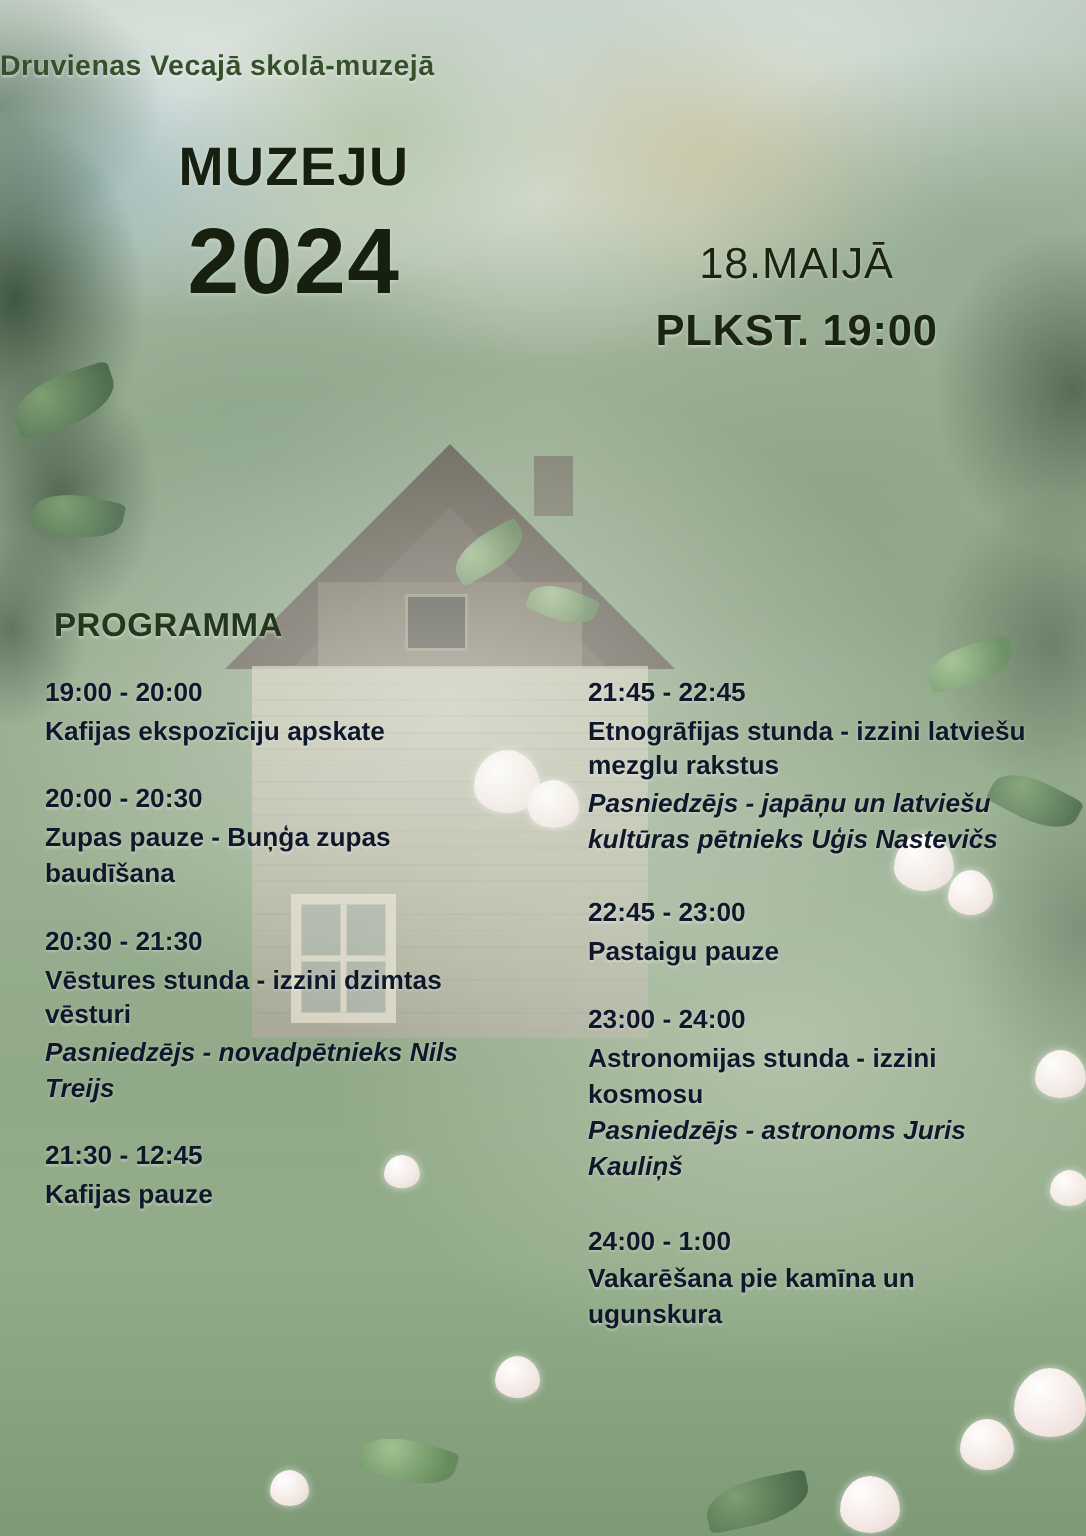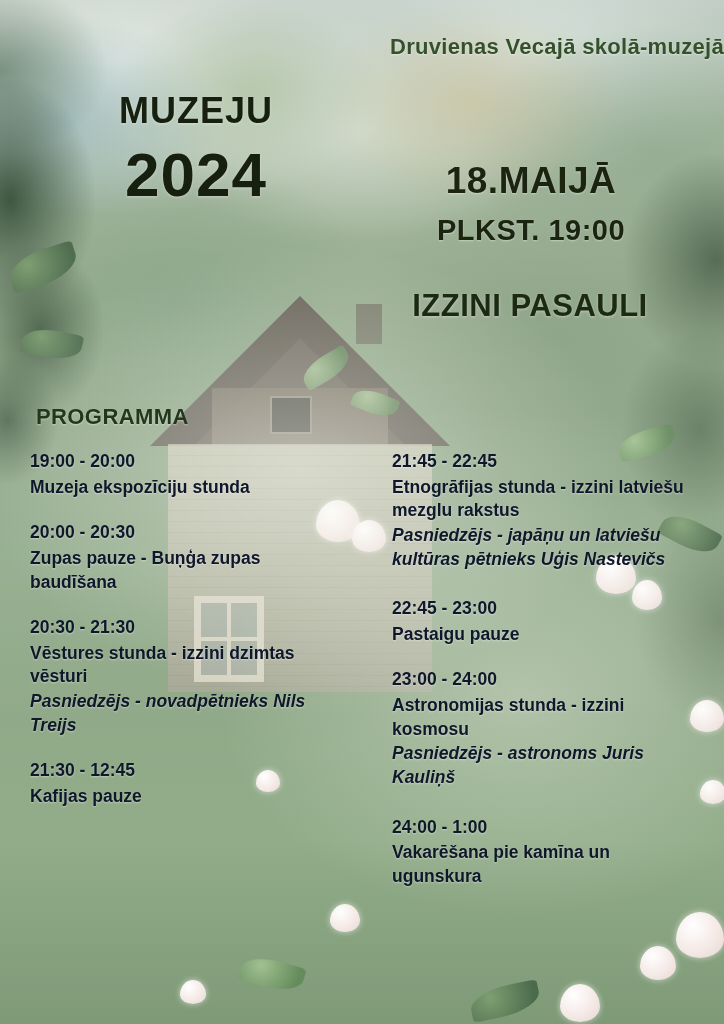--- a/index.html
+++ b/index.html
@@ -205,25 +205,25 @@
       linear-gradient(180deg, rgba(255,255,255,0.06), rgba(255,255,255,0.18) 45%, rgba(255,255,255,0.10));
   }
 
   
   .content {
     position: absolute;
     inset: 0;
   }
   .venue {
     position: absolute;
-    left: 16px;
+    left: 0;
     right: 0;
     top: 34px;
-    text-align: right;
-    font-size: 22px;
+    text-align: left;
+    font-size: 19px;
     font-weight: bold;
     color: #34512c;
     letter-spacing: 0.3px;
     text-shadow: 0 1px 2px rgba(255,255,255,0.45);
   }
   .title-block {
     position: absolute;
     left: 36px;
     top: 92px;
     width: 320px;
@@ -250,22 +250,22 @@
   }
   .when {
     position: absolute;
     left: 366px;
     top: 160px;
     width: 330px;
     text-align: center;
     color: #1b2411;
   }
   .when .date {
-    font-size: 37px;
-    font-weight: bold;
+    font-size: 29px;
+    font-weight: normal;
     letter-spacing: 0.5px;
     text-shadow: 0 1px 2px rgba(255,255,255,0.4);
   }
   .when .time {
     font-size: 29px;
     font-weight: bold;
     margin-top: 12px;
     letter-spacing: 0.5px;
     text-shadow: 0 1px 2px rgba(255,255,255,0.4);
   }
@@ -385,28 +385,27 @@
     <div class="title-block">
       <div class="title-line1">MUZEJU</div>
       <div class="title-year">2024</div>
     </div>
 
     <div class="when">
       <div class="date">18.MAIJĀ</div>
       <div class="time">PLKST. 19:00</div>
     </div>
 
-    <div class="theme">IZZINI PASAULI</div>
 
     <div class="programma">PROGRAMMA</div>
 
     <div class="col col-left">
       <div class="slot">
         <div class="slot-time">19:00 - 20:00</div>
-        <div class="slot-desc">Muzeja ekspozīciju stunda</div>
+        <div class="slot-desc">Kafijas ekspozīciju apskate</div>
       </div>
       <div class="slot">
         <div class="slot-time">20:00 - 20:30</div>
         <div class="slot-desc">Zupas pauze - Buņģa zupas baudīšana</div>
       </div>
       <div class="slot">
         <div class="slot-time">20:30 - 21:30</div>
         <div class="slot-desc">Vēstures stunda - izzini dzimtas vēsturi</div>
         <div class="slot-presenter">Pasniedzējs - novadpētnieks Nils Treijs</div>
       </div>

